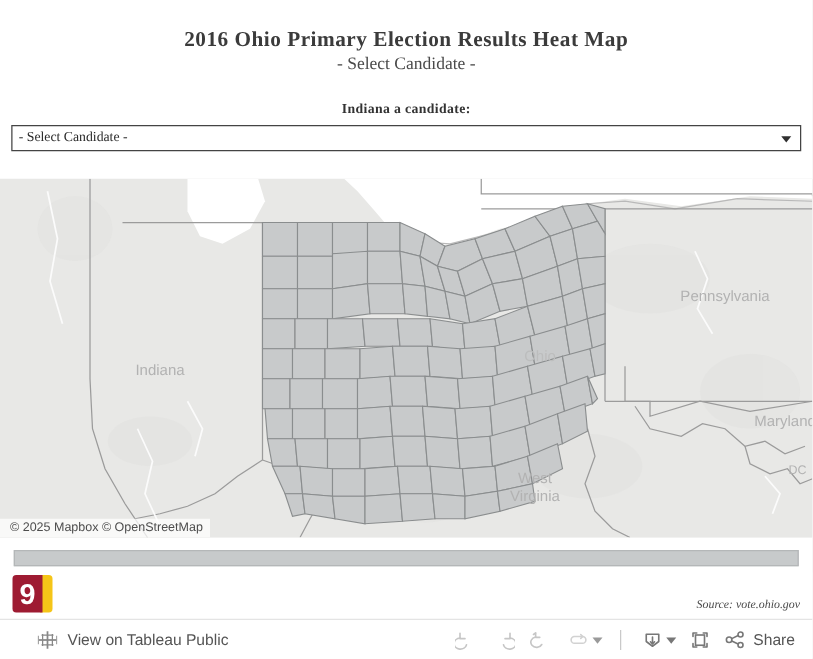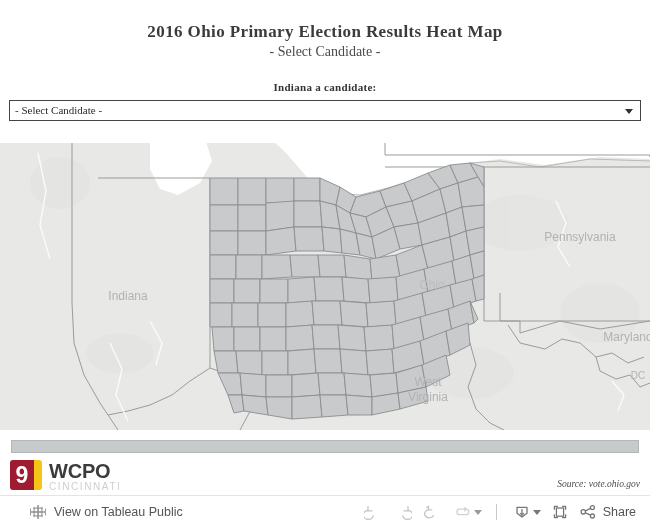--- a/index.html
+++ b/index.html
@@ -476,34 +476,31 @@
           <text x="128" y="157" text-anchor="middle">Indiana</text>
           <text x="432" y="146" text-anchor="middle" fill="#bcbdbd">Ohio</text>
           <text x="580" y="98" text-anchor="middle">Pennsylvania</text>
           <text x="628" y="198" text-anchor="middle">Maryland</text>
           <text x="638" y="236" text-anchor="middle" font-size="10">DC</text>
           <text x="428" y="243" text-anchor="middle">West</text>
           <text x="428" y="258" text-anchor="middle">Virginia</text>
         </g>
       </g>
     </svg>
+    <div class="map-attrib">© 2025 Mapbox  © OpenStreetMap</div>
   </div>
 
   <div class="legend-bar"></div>
 
   <div class="footer">
     <div class="logo-wrap">
       <div class="logo-mark">
         <div class="mark-gold"></div>
         <div class="mark-red"></div>
         <div class="mark-nine">9</div>
-      </div>
-      <div class="logo-text">
-        <div class="logo-call">WCPO</div>
-        <div class="logo-city">CINCINNATI</div>
       </div>
     </div>
     <div class="credits">
       <div class="credit-line">Source:  vote.ohio.gov</div>
     </div>
   </div>
 
   <div class="tb-toolbar">
 
     <div class="tb-left">

